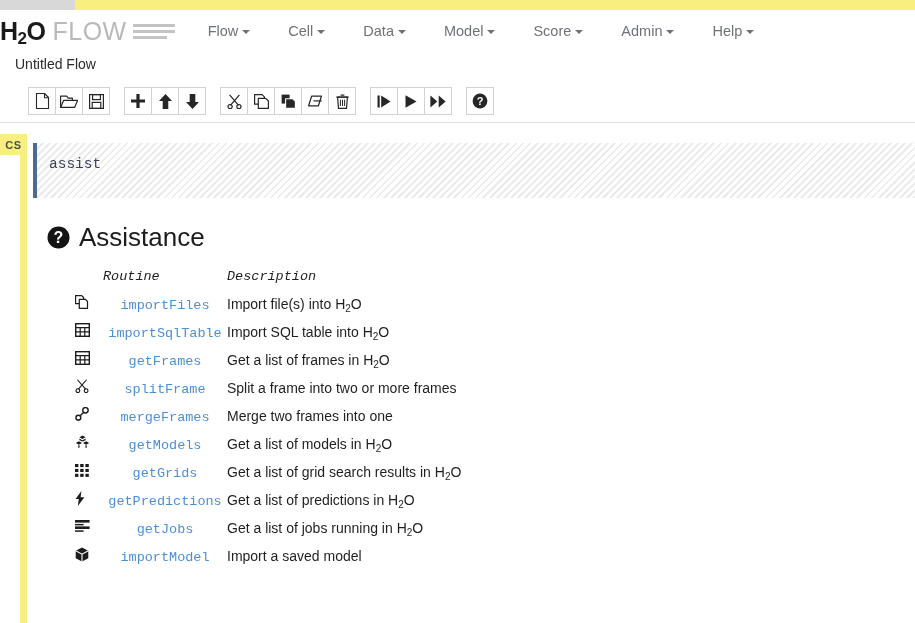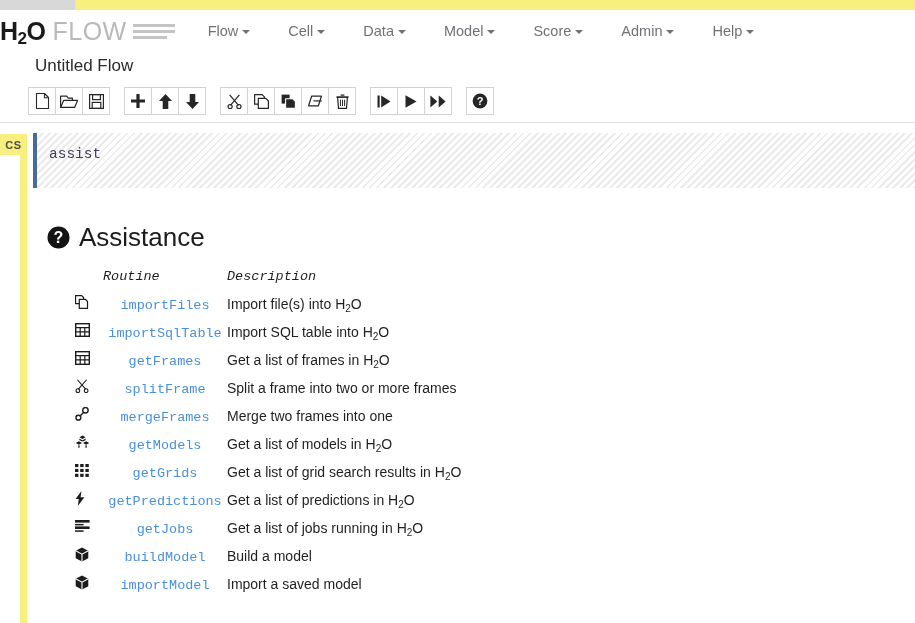--- a/index.html
+++ b/index.html
@@ -108,22 +108,22 @@
     vertical-align: 2px;
     border-left: 4px solid transparent;
     border-right: 4px solid transparent;
     border-top: 4px solid #6e7277;
   }
 
   
   #flow-title {
     position: absolute;
     top: 56px;
-    left: 35px;
-    font-size: 17px;
+    left: 15px;
+    font-size: 14px;
     color: #2b2b2b;
   }
 
   
   #toolbar {
     position: absolute;
     top: 87px;
     left: 28px;
     display: flex;
     align-items: center;
@@ -177,21 +177,21 @@
     font-size: 11px;
     font-weight: bold;
     display: flex;
     align-items: center;
     justify-content: center;
     letter-spacing: 0.5px;
   }
 
   #cell-input-wrap {
     position: absolute;
-    top: 133px;
+    top: 143px;
     left: 33px;
     width: 882px;
     height: 55px;
     display: flex;
   }
   #cell-input-bar {
     width: 4px;
     height: 55px;
     background: #4b6b96;
     flex: 0 0 auto;
@@ -569,37 +569,27 @@
                   <rect x="0" y="6.4" width="14.6" height="2.6"></rect>
                   <rect x="0" y="10.3" width="8.6" height="1.5"></rect>
                 </g>
               </svg>
         </span></td>
         <td class="cell-routine"><a>getJobs</a></td>
         <td class="cell-desc"><span>Get a list of jobs running in H</span><sub>2</sub><span>O</span></td>
       </tr>
 
 
+
       <tr>
         <td class="cell-icon"><span>
           <svg width="14" height="15" viewBox="0 0 14 15">
                 <path d="M7 0.4l6.3 3.4v7.4L7 14.6 0.7 11.2V3.8z" fill="#1c1c1c"></path>
                 <path d="M0.7 3.8L7 7.2l6.3-3.4M7 7.2v7.4" fill="none" stroke="#ffffff" stroke-width="1.1"></path>
               </svg>
         </span></td>
-        <td class="cell-routine"><a>buildModel</a></td>
-        <td class="cell-desc"><span>Build a model</span><sub></sub><span></span></td>
-      </tr>
-
-      <tr>
-        <td class="cell-icon"><span>
-          <svg width="14" height="15" viewBox="0 0 14 15">
-                <path d="M7 0.4l6.3 3.4v7.4L7 14.6 0.7 11.2V3.8z" fill="#1c1c1c"></path>
-                <path d="M0.7 3.8L7 7.2l6.3-3.4M7 7.2v7.4" fill="none" stroke="#ffffff" stroke-width="1.1"></path>
-              </svg>
-        </span></td>
         <td class="cell-routine"><a>importModel</a></td>
         <td class="cell-desc"><span>Import a saved model</span><sub></sub><span></span></td>
       </tr>
 
     </tbody>
   </table>
 </div>
 
 </body></html>

